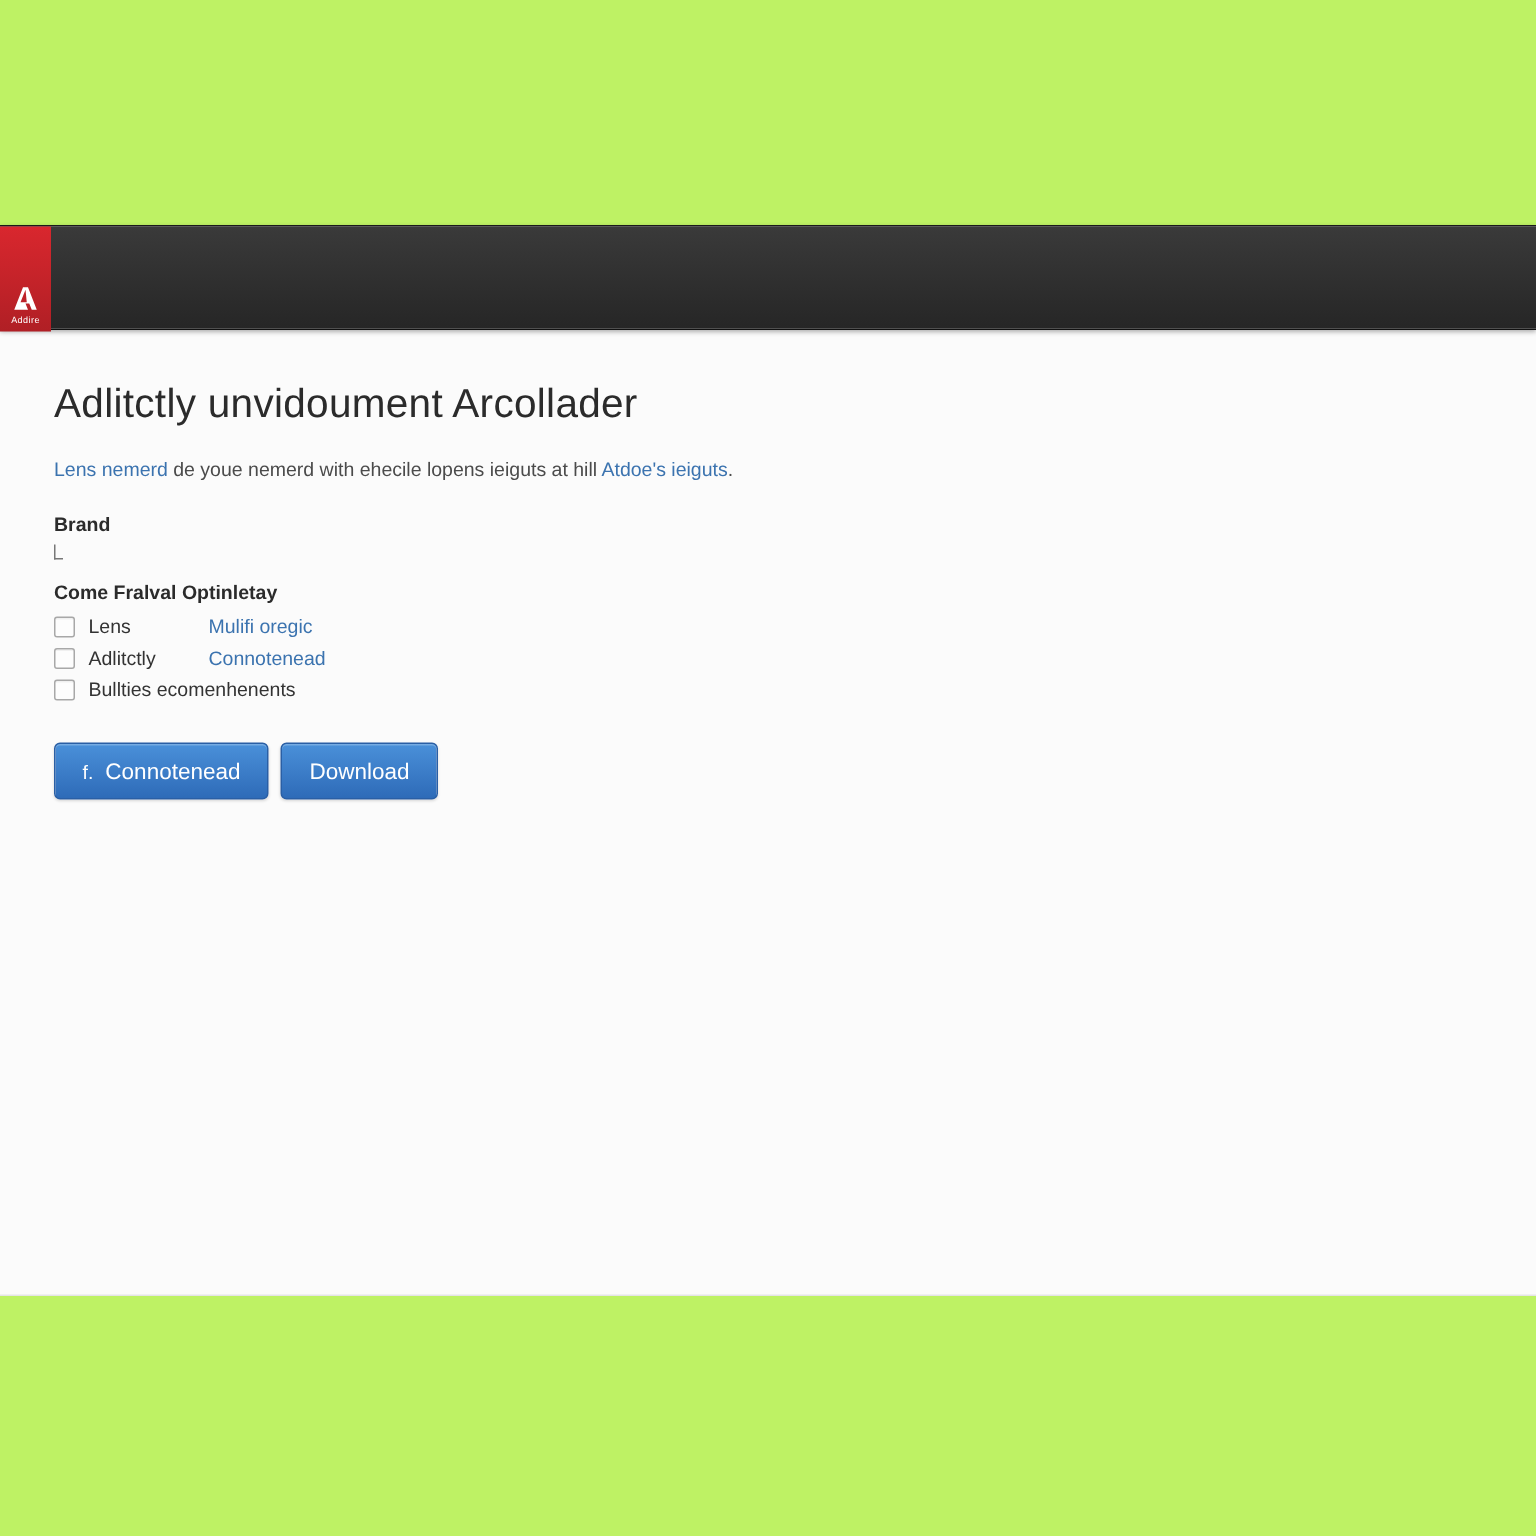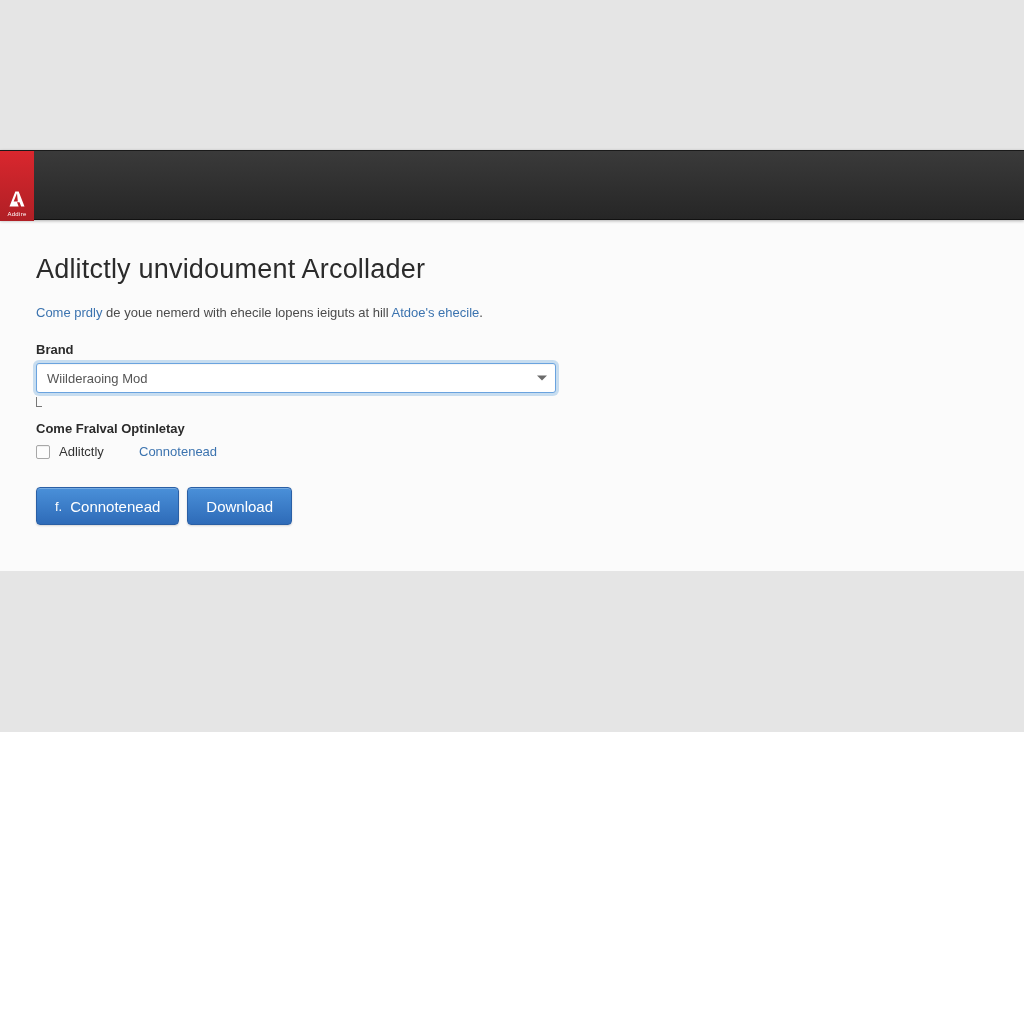--- a/index.html
+++ b/index.html
@@ -1,17 +1,17 @@
 <!DOCTYPE html>
 <html><head>
 <meta charset="utf-8">
 <style>
   * { box-sizing: border-box; margin: 0; padding: 0; }
   html, body { width: 1024px; height: 1024px; font-family: "Helvetica Neue", Helvetica, Arial, sans-serif; background: #ffffff; color: #333; }
-  .page { width: 1024px; height: 732px; background: #e5e5e5; position: relative; }
+  .page { width: 1024px; height: 1024px; background: #bef264; position: relative; }
   .content-area { position: absolute; top: 150px; left: 0; right: 0; bottom: 160px; background: #fbfbfb; border-bottom: 1px solid #e5e5e5; }
 
   
   .header {
     position: absolute; top: 150px; left: 0; right: 0; height: 70px;
     background: linear-gradient(to bottom, #3a3a3a, #262626);
     border-top: 1px solid #1a1a1a; border-bottom: 1px solid #111;
     box-shadow: 0 1px 3px rgba(0,0,0,0.3);
   }
   .logo-tile {
@@ -96,44 +96,50 @@
         <path d="M3 21 L10 3 L14 3 L21 21 L17 21 L15 16 L12 16 L14 21 Z M12 5 L8 15 L13 15 Z" fill="#ffffff"></path>
       </svg>
       <span class="logo-caption">Addire</span>
     </div>
   </div>
 
   <div class="main">
     <h1>Adlitctly unvidoument Arcollader</h1>
 
     <p class="subtext">
-      <span class="lead-link">Come prdly</span><span> de youe nemerd with ehecile lopens ieiguts at hill </span><span class="tail-link">Atdoe's ehecile</span><span>.</span>
+      <span class="lead-link">Lens nemerd</span><span> de youe nemerd with ehecile lopens ieiguts at hill </span><span class="tail-link">Atdoe's ieiguts</span><span>.</span>
     </p>
 
     <div class="form-group">
       <label>Brand</label>
-      <div class="select focused">
-        <span>Wiilderaoing Mod</span>
-        <span class="caret"></span>
-      </div>
       <div class="select-tick"></div>
     </div>
 
     <div class="form-group">
     </div>
 
     <div class="options-heading">Come Fralval Optinletay</div>
 
+    <div class="option-row">
+      <span class="cb"></span>
+      <span class="opt-label">Lens</span>
+      <span class="opt-link">Mulifi oregic</span>
+    </div>
 
     <div class="option-row">
       <span class="cb"></span>
       <span class="opt-label">Adlitctly</span>
       <span class="opt-link">Connotenead</span>
     </div>
 
+    <div class="option-row">
+      <span class="cb"></span>
+      <span class="opt-label" style="width:auto">Bullties ecomenhenents</span>
+      <span class="opt-link"></span>
+    </div>
 
     <div class="button-row">
       <button class="btn">
         <span class="btn-icon">f.</span>
         <span>Connotenead</span>
       </button>
       <button class="btn">
         <span>Download</span>
       </button>
     </div>

